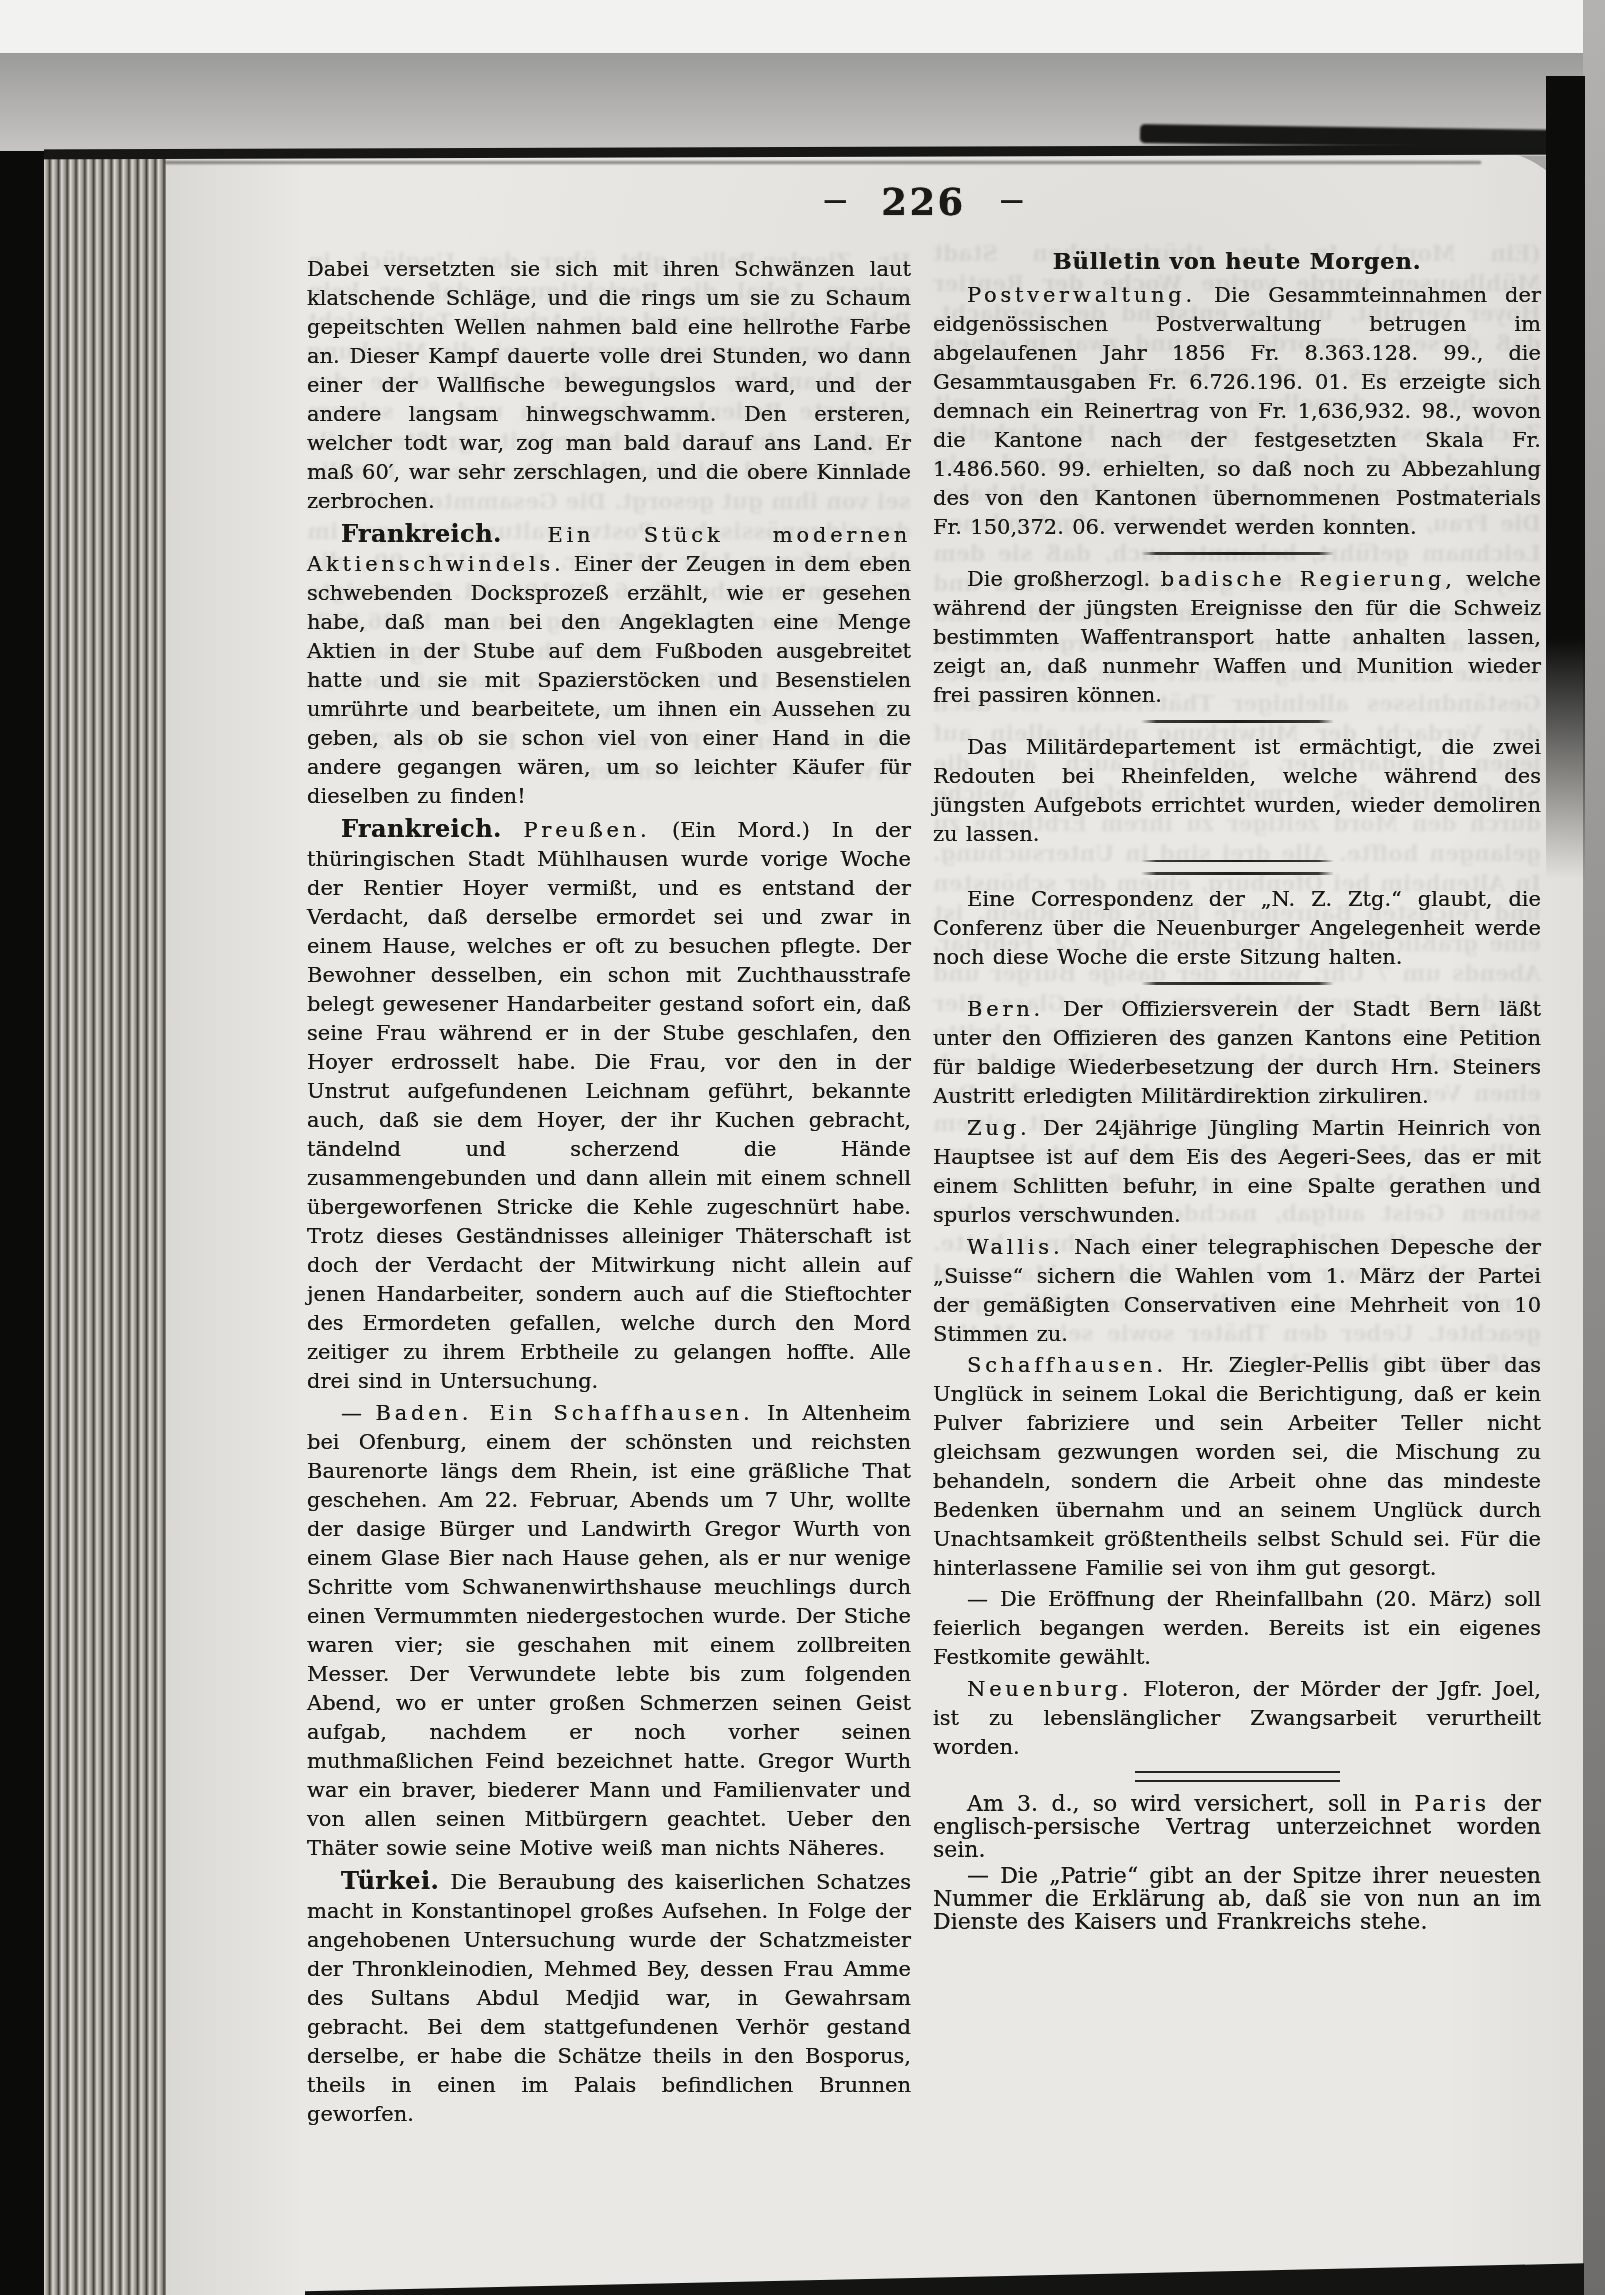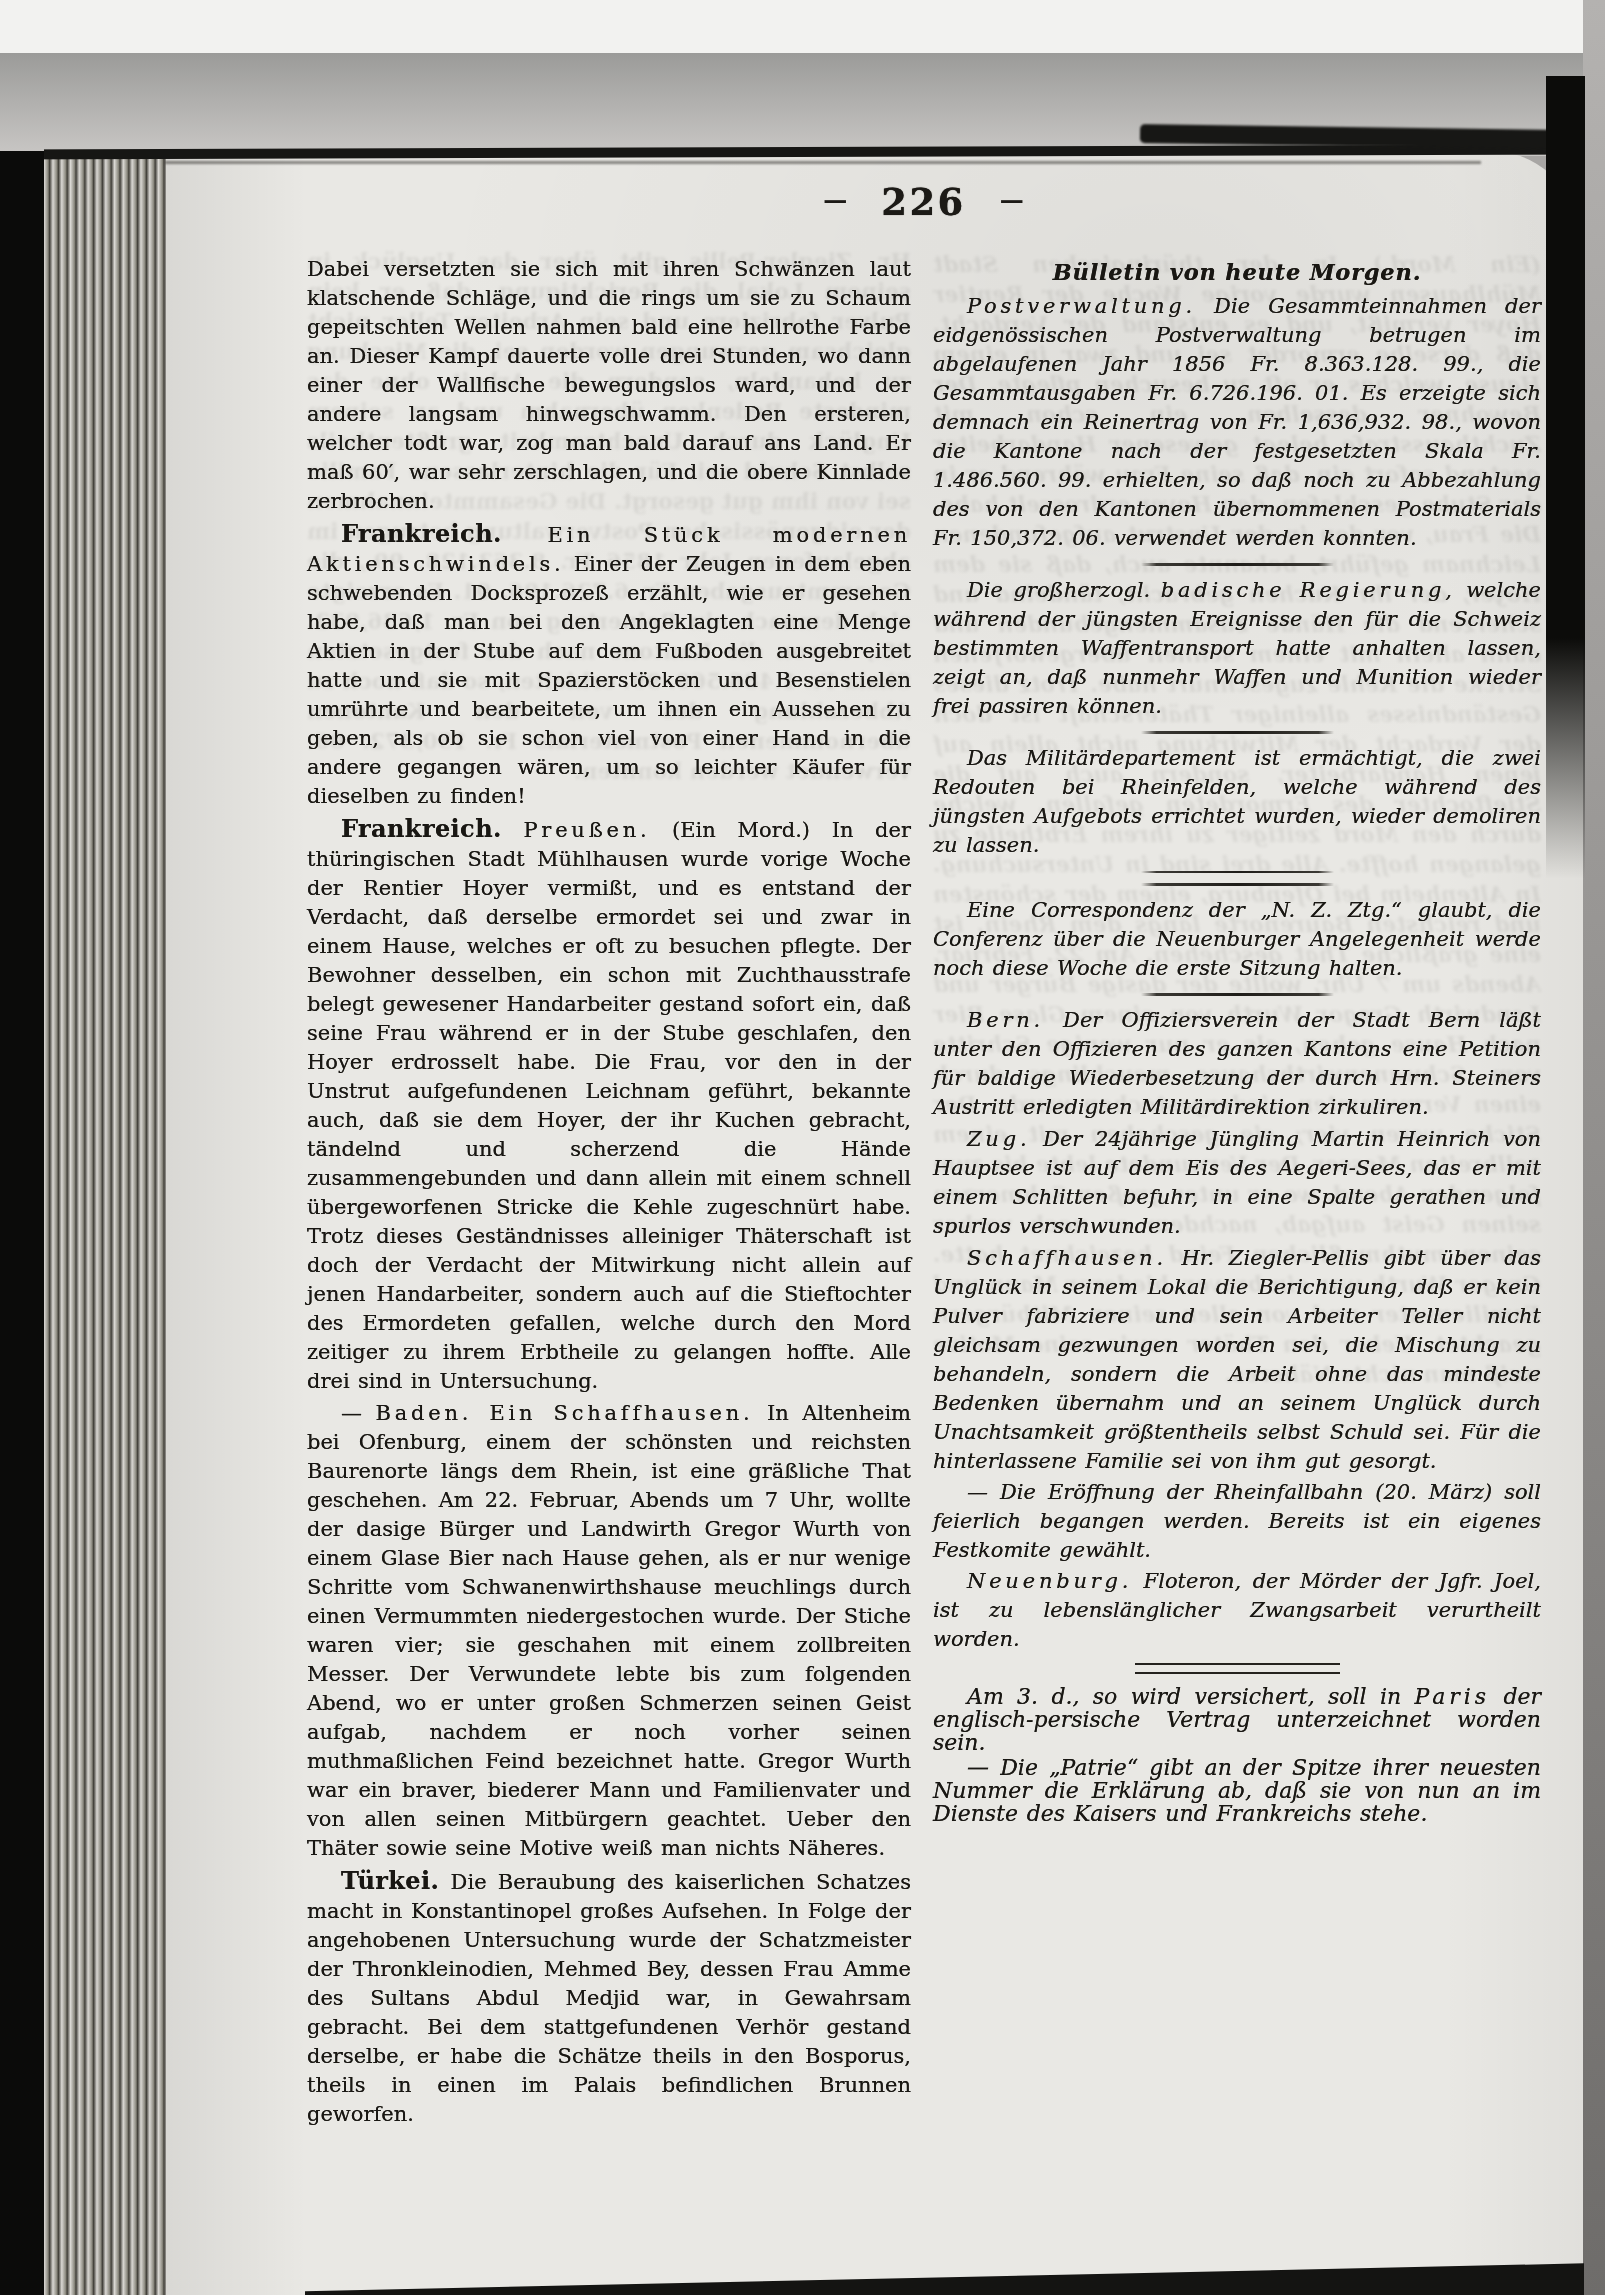--- a/index.html
+++ b/index.html
@@ -33,21 +33,21 @@
   .bottom-wedge{position:absolute;left:305px;top:2262px;width:1279px;height:34px;background:#141412;
         clip-path:polygon(0 86%,100% 4%,100% 100%,0 100%);}
   
   .pagenum{position:absolute;left:771px;top:180px;width:305px;display:flex;
         justify-content:center;align-items:center;gap:34px;color:#1c1a16;z-index:5;}
   .pagenum .dash{font-size:24px;font-weight:bold;transform:translateY(-3.2px);filter:blur(0.3px);}
   .pagenum .num{font-size:37px;font-weight:bold;letter-spacing:2.4px;text-shadow:0 0 0.8px #1c1a16;}
   
   .col{position:absolute;color:#191713;font-size:21px;line-height:29px;text-align:justify;z-index:4;}
   .col-left{left:307px;top:255px;width:604px;}
-  .col-right{left:933px;top:258px;width:608px;font-style:italic;}
+  .col-right{left:933px;top:247px;width:608px;}
   .coltext{position:relative;z-index:2;}
   .para{margin:0 0 2.4px 0;text-shadow:0 0 0.5px rgba(25,22,18,0.85);word-spacing:0.08em;}
   .ind{text-indent:34px;}
   .gap{margin-top:3px;}
   .lead{font-weight:bold;font-size:24px;letter-spacing:0.4px;}
   .lead:empty,.pre:empty,.sub:empty{display:none;}
   .sub{letter-spacing:0.18em;}
   .small{font-size:22px;line-height:23px;}
   .bulletin-heading{font-weight:bold;font-size:22.5px;text-align:center;margin:0 0 4.8px 0;
         text-shadow:0 0 0.6px rgba(25,22,18,0.9);letter-spacing:0.8px;}
@@ -166,20 +166,26 @@
       </p>
       <p class="para ind gap">
         
         
         <span class="sub">Zug.</span>
         <span class="ptext">Der 24jährige Jüngling Martin Heinrich von Hauptsee ist auf dem Eis des Aegeri-Sees, das er mit einem Schlitten befuhr, in eine Spalte gerathen und spurlos verschwunden.</span>
       </p>
       <p class="para ind">
         
         
+        <span class="sub">Wallis.</span>
+        <span class="ptext">Nach einer telegraphischen Depesche der „Suisse“ sichern die Wahlen vom 1. März der Partei der gemäßigten Conservativen eine Mehrheit von 10 Stimmen zu.</span>
+      </p>
+      <p class="para ind">
+        
+        
         <span class="sub">Schaffhausen.</span>
         <span class="ptext">Hr. Ziegler-Pellis gibt über das Unglück in seinem Lokal die Berichtigung, daß er kein Pulver fabriziere und sein Arbeiter Teller nicht gleichsam gezwungen worden sei, die Mischung zu behandeln, sondern die Arbeit ohne das mindeste Bedenken übernahm und an seinem Unglück durch Unachtsamkeit größtentheils selbst Schuld sei. Für die hinterlassene Familie sei von ihm gut gesorgt.</span>
       </p>
       <p class="para ind">
         
         
         
         <span class="ptext">— Die Eröffnung der Rheinfallbahn (20. März) soll feierlich begangen werden. Bereits ist ein eigenes Festkomite gewählt.</span>
       </p>
       <p class="para ind">

